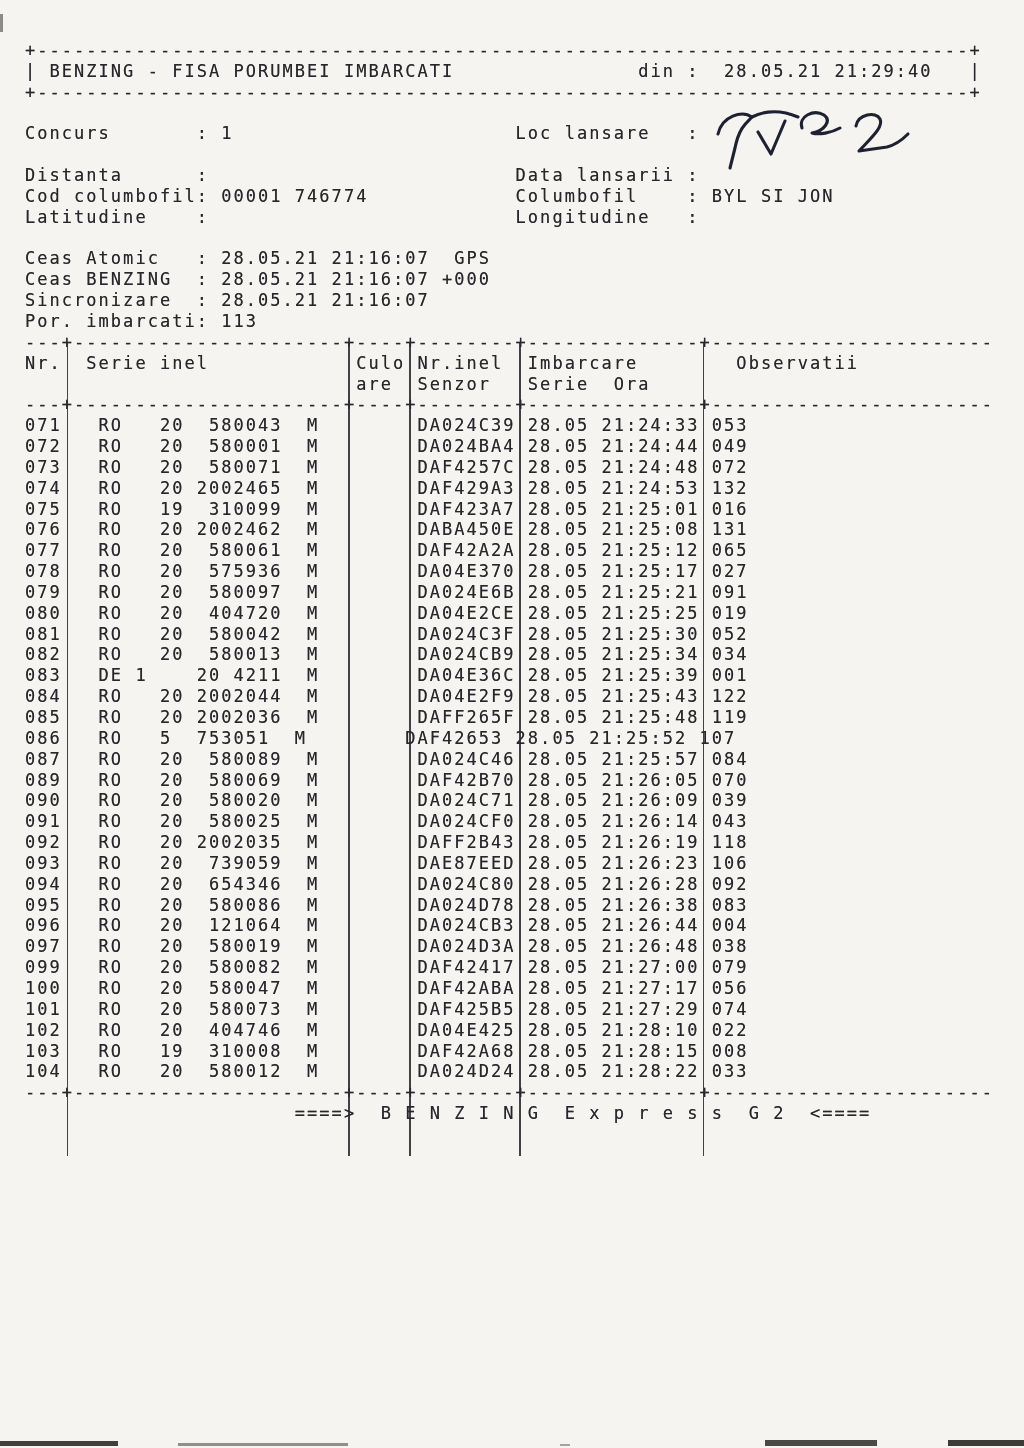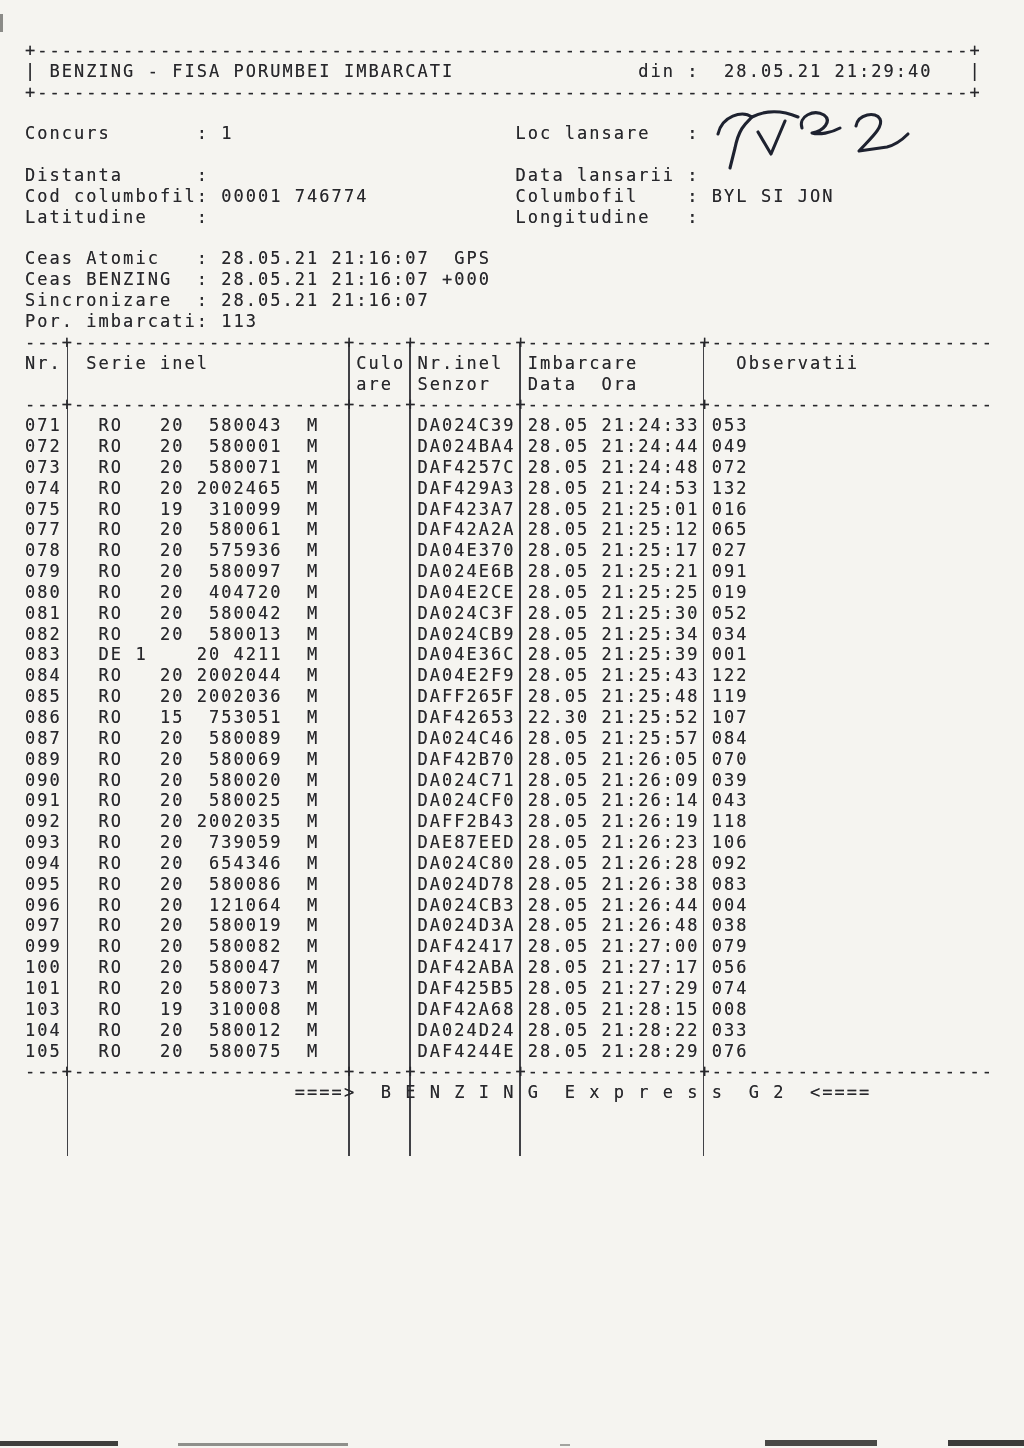--- a/index.html
+++ b/index.html
@@ -43,53 +43,54 @@
       <div class="line">Distanta      :                         Data lansarii :</div>
       <div class="line">Cod columbofil: 00001 746774            Columbofil    : BYL SI JON</div>
       <div class="line">Latitudine    :                         Longitudine   :</div>
       <div class="line"></div>
       <div class="line">Ceas Atomic   : 28.05.21 21:16:07  GPS</div>
       <div class="line">Ceas BENZING  : 28.05.21 21:16:07 +000</div>
       <div class="line">Sincronizare  : 28.05.21 21:16:07</div>
       <div class="line">Por. imbarcati: 113</div>
       <div class="line">---+----------------------+----+--------+--------------+-----------------------</div>
       <div class="line">Nr.  Serie inel            Culo Nr.inel  Imbarcare        Observatii</div>
-      <div class="line">                           are  Senzor   Data  Ora     </div>
+      <div class="line">                           are  Senzor   Serie  Ora     </div>
       <div class="line">---+----------------------+----+--------+--------------+-----------------------</div>
       <div class="line">071   RO   20  580043  M        DA024C39 28.05 21:24:33 053</div>
       <div class="line">072   RO   20  580001  M        DA024BA4 28.05 21:24:44 049</div>
       <div class="line">073   RO   20  580071  M        DAF4257C 28.05 21:24:48 072</div>
       <div class="line">074   RO   20 2002465  M        DAF429A3 28.05 21:24:53 132</div>
       <div class="line">075   RO   19  310099  M        DAF423A7 28.05 21:25:01 016</div>
+      <div class="line">076   RO   20 2002462  M        DABA450E 28.05 21:25:08 131</div>
       <div class="line">077   RO   20  580061  M        DAF42A2A 28.05 21:25:12 065</div>
       <div class="line">078   RO   20  575936  M        DA04E370 28.05 21:25:17 027</div>
       <div class="line">079   RO   20  580097  M        DA024E6B 28.05 21:25:21 091</div>
       <div class="line">080   RO   20  404720  M        DA04E2CE 28.05 21:25:25 019</div>
       <div class="line">081   RO   20  580042  M        DA024C3F 28.05 21:25:30 052</div>
       <div class="line">082   RO   20  580013  M        DA024CB9 28.05 21:25:34 034</div>
       <div class="line">083   DE 1    20 4211  M        DA04E36C 28.05 21:25:39 001</div>
       <div class="line">084   RO   20 2002044  M        DA04E2F9 28.05 21:25:43 122</div>
       <div class="line">085   RO   20 2002036  M        DAFF265F 28.05 21:25:48 119</div>
-      <div class="line">086   RO   15  753051  M        DAF42653 22.30 21:25:52 107</div>
+      <div class="line">086   RO   5  753051  M        DAF42653 28.05 21:25:52 107</div>
       <div class="line">087   RO   20  580089  M        DA024C46 28.05 21:25:57 084</div>
       <div class="line">089   RO   20  580069  M        DAF42B70 28.05 21:26:05 070</div>
       <div class="line">090   RO   20  580020  M        DA024C71 28.05 21:26:09 039</div>
       <div class="line">091   RO   20  580025  M        DA024CF0 28.05 21:26:14 043</div>
       <div class="line">092   RO   20 2002035  M        DAFF2B43 28.05 21:26:19 118</div>
       <div class="line">093   RO   20  739059  M        DAE87EED 28.05 21:26:23 106</div>
       <div class="line">094   RO   20  654346  M        DA024C80 28.05 21:26:28 092</div>
       <div class="line">095   RO   20  580086  M        DA024D78 28.05 21:26:38 083</div>
       <div class="line">096   RO   20  121064  M        DA024CB3 28.05 21:26:44 004</div>
       <div class="line">097   RO   20  580019  M        DA024D3A 28.05 21:26:48 038</div>
       <div class="line">099   RO   20  580082  M        DAF42417 28.05 21:27:00 079</div>
       <div class="line">100   RO   20  580047  M        DAF42ABA 28.05 21:27:17 056</div>
       <div class="line">101   RO   20  580073  M        DAF425B5 28.05 21:27:29 074</div>
+      <div class="line">102   RO   20  404746  M        DA04E425 28.05 21:28:10 022</div>
       <div class="line">103   RO   19  310008  M        DAF42A68 28.05 21:28:15 008</div>
       <div class="line">104   RO   20  580012  M        DA024D24 28.05 21:28:22 033</div>
-      <div class="line">105   RO   20  580075  M        DAF4244E 28.05 21:28:29 076</div>
       <div class="line">---+----------------------+----+--------+--------------+-----------------------</div>
       <div class="line">                      ====&gt;  B E N Z I N G  E x p r e s s  G 2  &lt;====</div>
     </div>
 
   <div class="vline" style="left:66.8px"></div>
   <div class="vline" style="left:348.1px"></div>
   <div class="vline" style="left:409.2px"></div>
   <div class="vline" style="left:519.3px"></div>
   <div class="vline" style="left:702.8px"></div>
 

